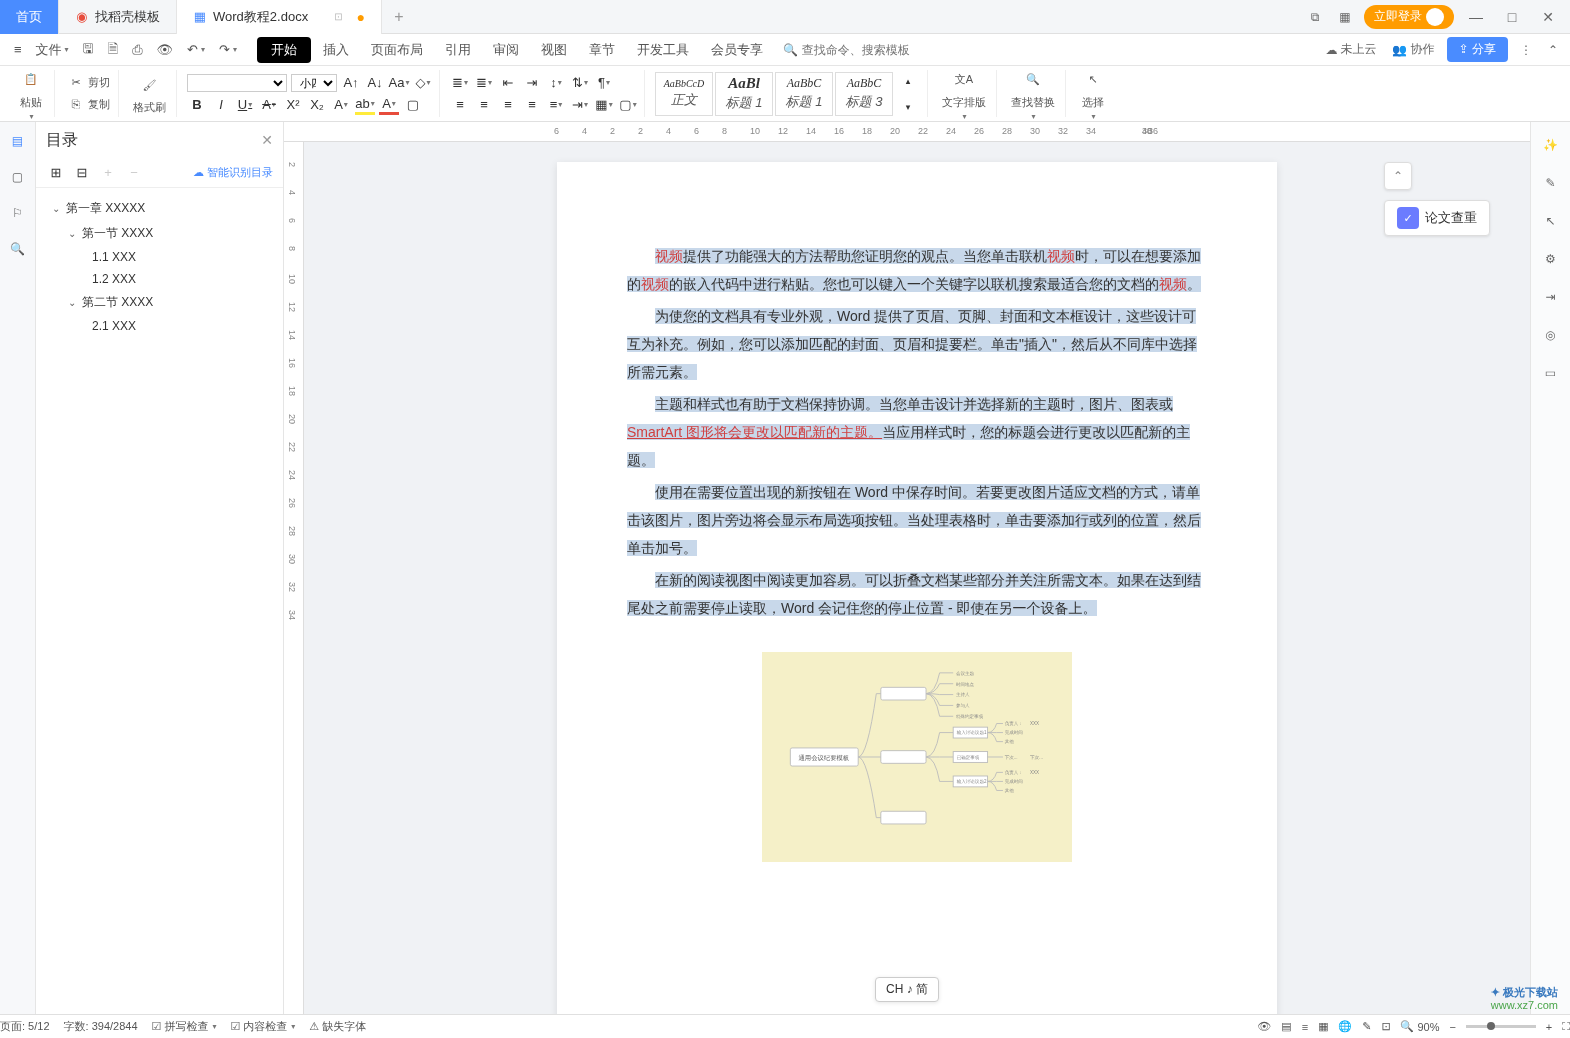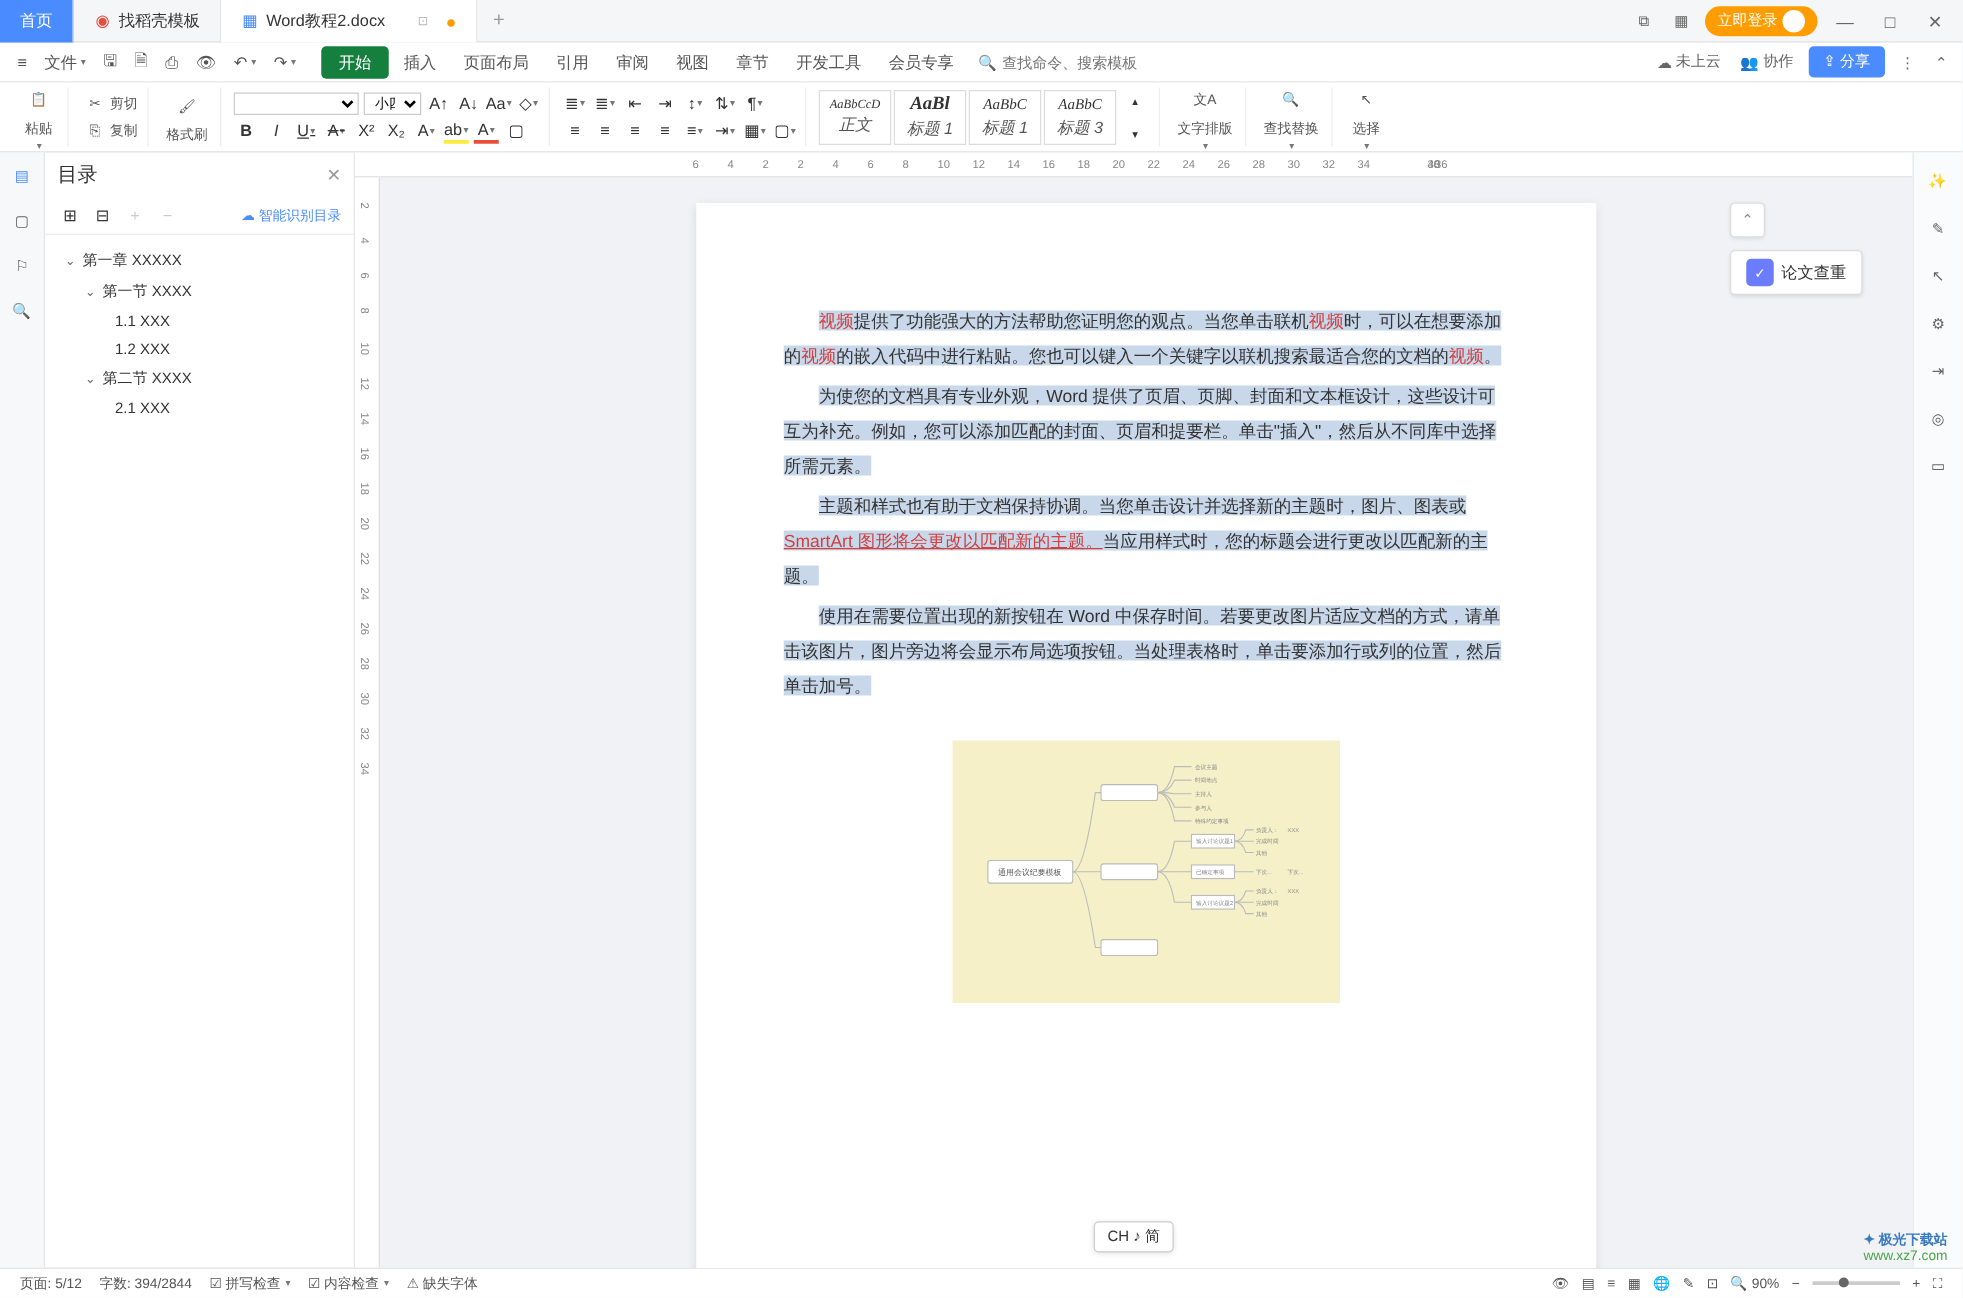--- a/index.html
+++ b/index.html
@@ -17,21 +17,21 @@
 .titlebar-icon { width: 22px; height: 22px; display: flex; align-items: center; justify-content: center; color: #666; cursor: pointer; }
 .login-btn { background: #ff9c00; color: #fff; padding: 3px 10px; border-radius: 12px; font-size: 12px; display: flex; align-items: center; gap: 4px; }
 .login-btn .avatar { width: 18px; height: 18px; border-radius: 50%; background: #fff; display: inline-block; }
 .win-btn { width: 28px; height: 28px; display: flex; align-items: center; justify-content: center; color: #666; cursor: pointer; font-size: 14px; }
 
 
 .menu-row { height: 32px; display: flex; align-items: center; padding: 0 8px; border-bottom: 1px solid #e5e5e5; gap: 2px; }
 .menu-btn { padding: 4px 6px; color: #555; font-size: 13px; cursor: pointer; display: flex; align-items: center; gap: 2px; }
 .menu-btn.file { font-weight: 500; }
 .menu-tab { padding: 4px 10px; font-size: 13px; cursor: pointer; color: #555; }
-.menu-tab.active { background: #15803d; color: #fff; border-radius: 4px; padding: 4px 14px; }
+.menu-tab.active { background: #000000; color: #fff; border-radius: 4px; padding: 4px 14px; }
 .search-box { display: flex; align-items: center; gap: 4px; margin-left: 8px; color: #999; font-size: 12px; }
 .search-box input { border: none; outline: none; font-size: 12px; width: 150px; }
 .menu-right { margin-left: auto; display: flex; align-items: center; gap: 8px; }
 .menu-right-item { display: flex; align-items: center; gap: 3px; font-size: 12px; color: #666; cursor: pointer; padding: 2px 4px; }
 .share-btn { background: #4a8cff; color: #fff; padding: 4px 12px; border-radius: 4px; font-size: 12px; }
 
 
 .ribbon { height: 56px; border-bottom: 1px solid #e0e0e0; display: flex; padding: 4px 8px; gap: 4px; }
 .ribbon-group { display: flex; flex-direction: column; align-items: center; justify-content: center; padding: 0 6px; border-right: 1px solid #eee; }
 .ribbon-group.noborder { border-right: none; }
@@ -84,21 +84,21 @@
 .floating-btns { position: absolute; right: 40px; top: 40px; display: flex; flex-direction: column; gap: 10px; }
 .float-btn1 { width: 28px; height: 28px; background: #fff; border: 1px solid #ddd; border-radius: 4px; display: flex; align-items: center; justify-content: center; color: #888; cursor: pointer; box-shadow: 0 1px 3px rgba(0,0,0,0.1); }
 .float-btn2 { background: #fff; border: 1px solid #ddd; border-radius: 4px; display: flex; align-items: center; gap: 6px; padding: 6px 12px; font-size: 13px; cursor: pointer; box-shadow: 0 1px 3px rgba(0,0,0,0.1); }
 .float-btn2 .ico-box { width: 22px; height: 22px; background: #6b7cff; border-radius: 4px; display: flex; align-items: center; justify-content: center; color: #fff; font-size: 11px; }
 
 .ime-indicator { position: absolute; bottom: 12px; left: 50%; transform: translateX(-50%); background: #fff; border: 1px solid #ccc; border-radius: 4px; padding: 3px 10px; font-size: 12px; box-shadow: 0 1px 4px rgba(0,0,0,0.1); display: flex; align-items: center; gap: 4px; }
 
 .right-rail { width: 40px; background: #fafbfc; border-left: 1px solid #e5e5e5; display: flex; flex-direction: column; align-items: center; padding-top: 12px; gap: 16px; }
 
 
-.status-bar { height: 24px; border-top: 1px solid #e0e0e0; display: flex; align-items: center; padding: 0 16px; font-size: 11px; color: #555; gap: 14px; background: #fff; }
+.status-bar { height: 24px; border-top: 1px solid #e0e0e0; display: flex; align-items: center; padding: 0 0; font-size: 11px; color: #555; gap: 14px; background: #fff; }
 .status-item { display: flex; align-items: center; gap: 3px; cursor: pointer; }
 .status-right { margin-left: auto; display: flex; align-items: center; gap: 10px; }
 .zoom-slider { width: 70px; height: 3px; background: #ccc; position: relative; }
 .zoom-slider .thumb { width: 8px; height: 8px; background: #666; border-radius: 50%; position: absolute; top: -3px; left: 30%; }
 
 .watermark { position: absolute; right: 12px; bottom: 26px; font-size: 11px; color: #4aa54a; text-align: right; line-height: 1.2; }
 .watermark .logo { color: #3a7abf; font-weight: bold; margin-top: 19px; }
 
 svg { width: 100%; height: 100%; }
 </style>
@@ -383,20 +383,21 @@
         <span class="tick" style="top: 412px;">30</span>
         <span class="tick" style="top: 440px;">32</span>
         <span class="tick" style="top: 468px;">34</span>
       </div>
     <div class="page-wrap">
       <div class="page">
         <p><span class="sel"><span class="red">视频</span><span>提供了功能强大的方法帮助您证明您的观点。当您单击联机</span><span class="red">视频</span><span>时，可以在想要添加的</span><span class="red">视频</span><span>的嵌入代码中进行粘贴。您也可以键入一个关键字以联机搜索最适合您的文档的</span><span class="red">视频</span><span>。</span></span></p>
         <p><span class="sel">为使您的文档具有专业外观，Word 提供了页眉、页脚、封面和文本框设计，这些设计可互为补充。例如，您可以添加匹配的封面、页眉和提要栏。单击"插入"，然后从不同库中选择所需元素。</span></p>
         <p><span class="sel"><span>主题和样式也有助于文档保持协调。当您单击设计并选择新的主题时，图片、图表或 </span><span class="underline-red">SmartArt</span><span class="underline-red"> 图形将会更改以匹配新的主题。</span><span>当应用样式时，您的标题会进行更改以匹配新的主题。</span></span></p>
         <p><span class="sel">使用在需要位置出现的新按钮在 Word 中保存时间。若要更改图片适应文档的方式，请单击该图片，图片旁边将会显示布局选项按钮。当处理表格时，单击要添加行或列的位置，然后单击加号。</span></p>
+        <p><span class="sel">在新的阅读视图中阅读更加容易。可以折叠文档某些部分并关注所需文本。如果在达到结尾处之前需要停止读取，Word 会记住您的停止位置 - 即使在另一个设备上。</span></p>
         <svg class="page-img" viewBox="0 0 310 210">
           <rect x="0" y="0" width="310" height="210" fill="#f5f0c8"></rect>
           <rect x="15" y="95" width="75" height="20" fill="#fff" stroke="#bbb" rx="2"></rect>
           <text x="52" y="108" font-size="7" text-anchor="middle" fill="#555">通用会议纪要模板</text>
           <rect x="115" y="28" width="50" height="14" fill="#fff" stroke="#bbb" rx="2"></rect>
           <rect x="115" y="98" width="50" height="14" fill="#fff" stroke="#bbb" rx="2"></rect>
           <rect x="115" y="165" width="50" height="14" fill="#fff" stroke="#bbb" rx="2"></rect>
           <path d="M90 105 Q100 105 110 35 L115 35" stroke="#bbb" fill="none"></path>
           <path d="M90 105 L115 105" stroke="#bbb" fill="none"></path>
           <path d="M90 105 Q100 105 110 172 L115 172" stroke="#bbb" fill="none"></path>

